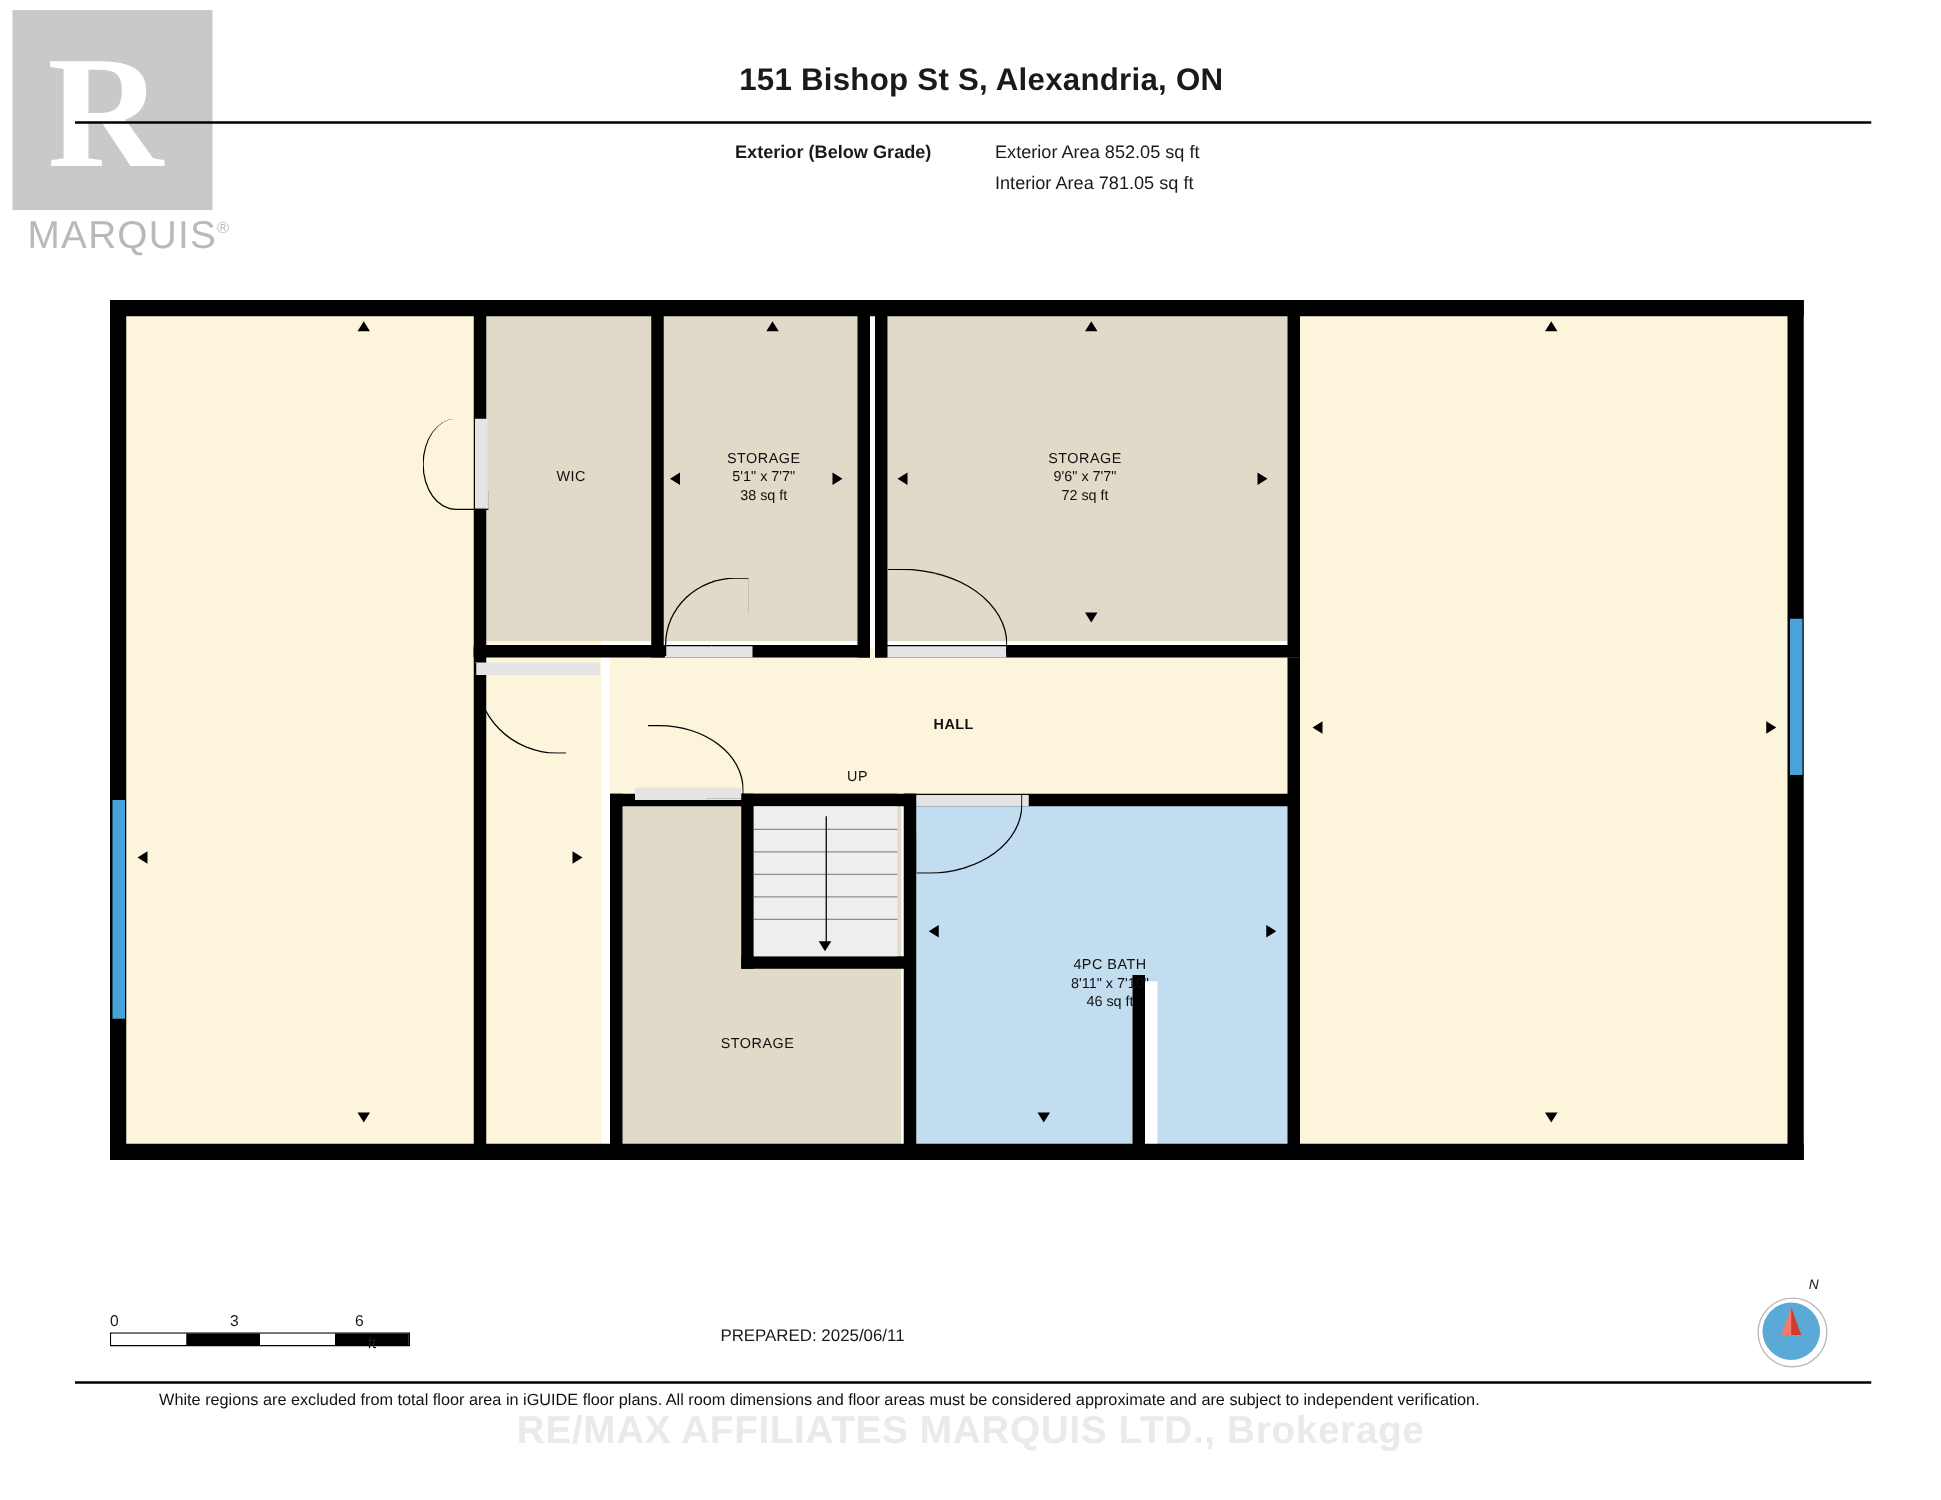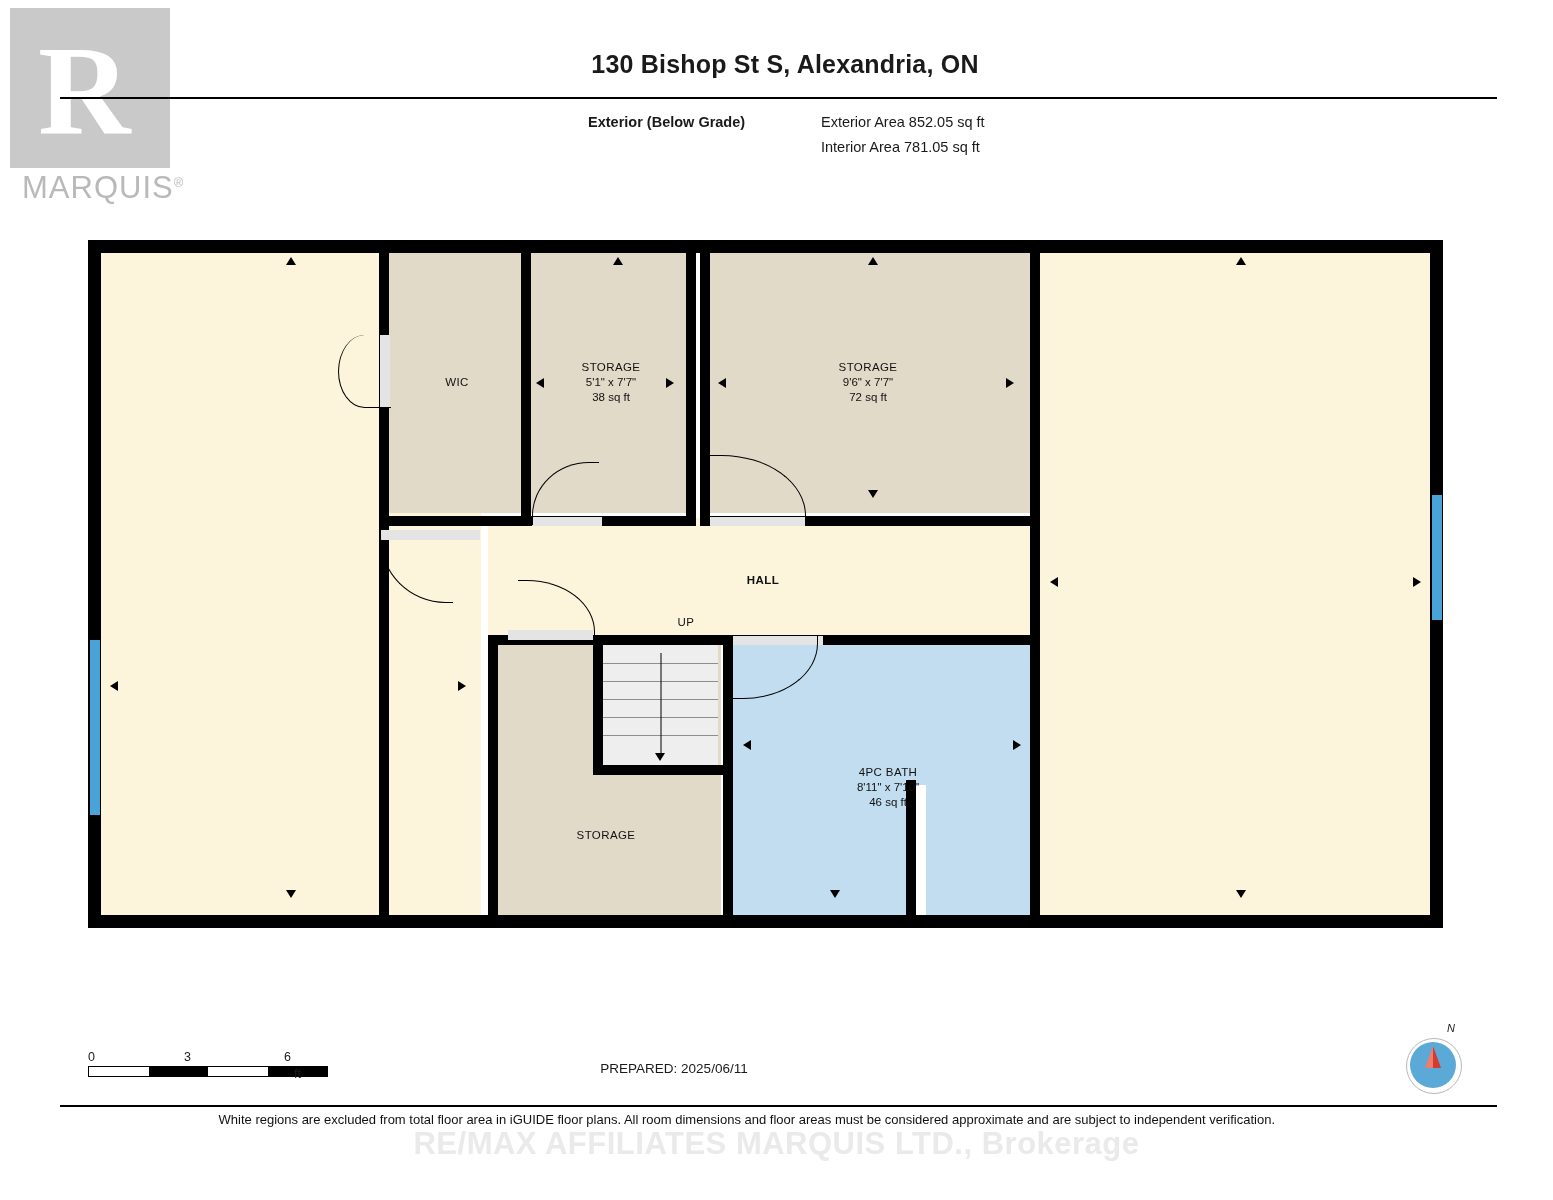--- a/index.html
+++ b/index.html
@@ -81,21 +81,20 @@
     font-size: 14.5px;
     line-height: 25px;
   }
   #sub-info .lbl {
     font-weight: 700;
     display: inline-block;
     width: 208px;
   }
   #sub-info .val {
     display: inline-block;
-    margin-left: 25px;
   }
   #sub-info .row2 {
     margin-left: 208px;
   }
 
   
   #plan {
     position: absolute;
     left: 88px;
     top: 240px;
@@ -199,21 +198,20 @@
     font-size: 12.5px;
   }
 
   #prepared {
     position: absolute;
     left: 0;
     top: 1061px;
     width: 1300px;
     text-align: center;
     font-size: 13.5px;
-    margin-left: 24px;
   }
 
   #compass {
     position: absolute;
     left: 1395px;
     top: 1020px;
     width: 90px;
     height: 80px;
   }
   #compass .circle {
@@ -266,23 +264,24 @@
     top: 1105px;
     width: 1437px;
     height: 1.5px;
     background: #000;
   }
   #disclaimer {
     position: absolute;
     left: 0;
     top: 1112px;
     width: 1275px;
-    text-align: right;
+    text-align: center;
     font-size: 13px;
     color: #111;
+    padding-left: 18px;
   }
   #watermark {
     position: absolute;
     left: 0;
     top: 1126px;
     width: 1553px;
     text-align: center;
     font-size: 31px;
     font-weight: 700;
     color: #eaeaea;
@@ -291,21 +290,21 @@
 </style>
 </head>
 <body>
 
 <div id="realtor-logo">
   <div class="r-box"></div>
   <div class="r-letter">R</div>
   <div class="r-word"><span>MARQUIS</span><sup>®</sup></div>
 </div>
 
-<div id="title">130 Bishop St S, Alexandria, ON</div>
+<div id="title">151 Bishop St S, Alexandria, ON</div>
 <div id="title-rule"></div>
 <div id="sub-info">
   <div>
     <span class="lbl">Exterior (Below Grade)</span><span class="val">Exterior Area 852.05 sq ft</span>
   </div>
   <div class="row2">
     <span class="val">Interior Area 781.05 sq ft</span>
   </div>
 </div>
 

